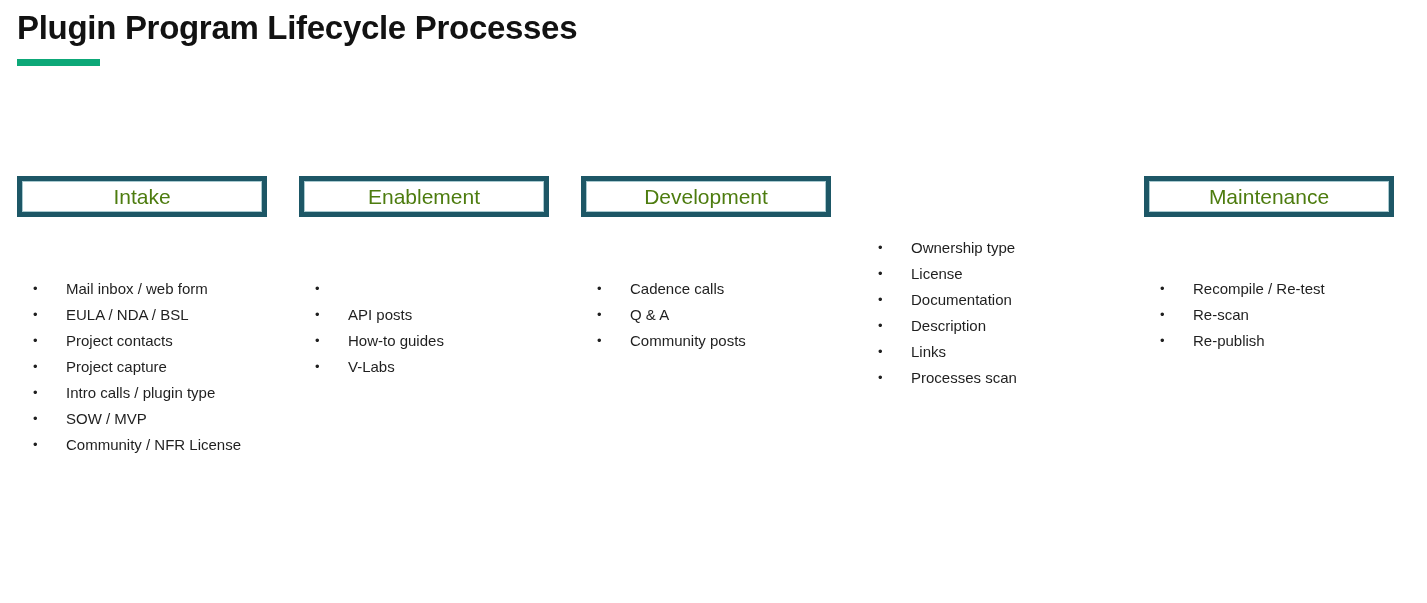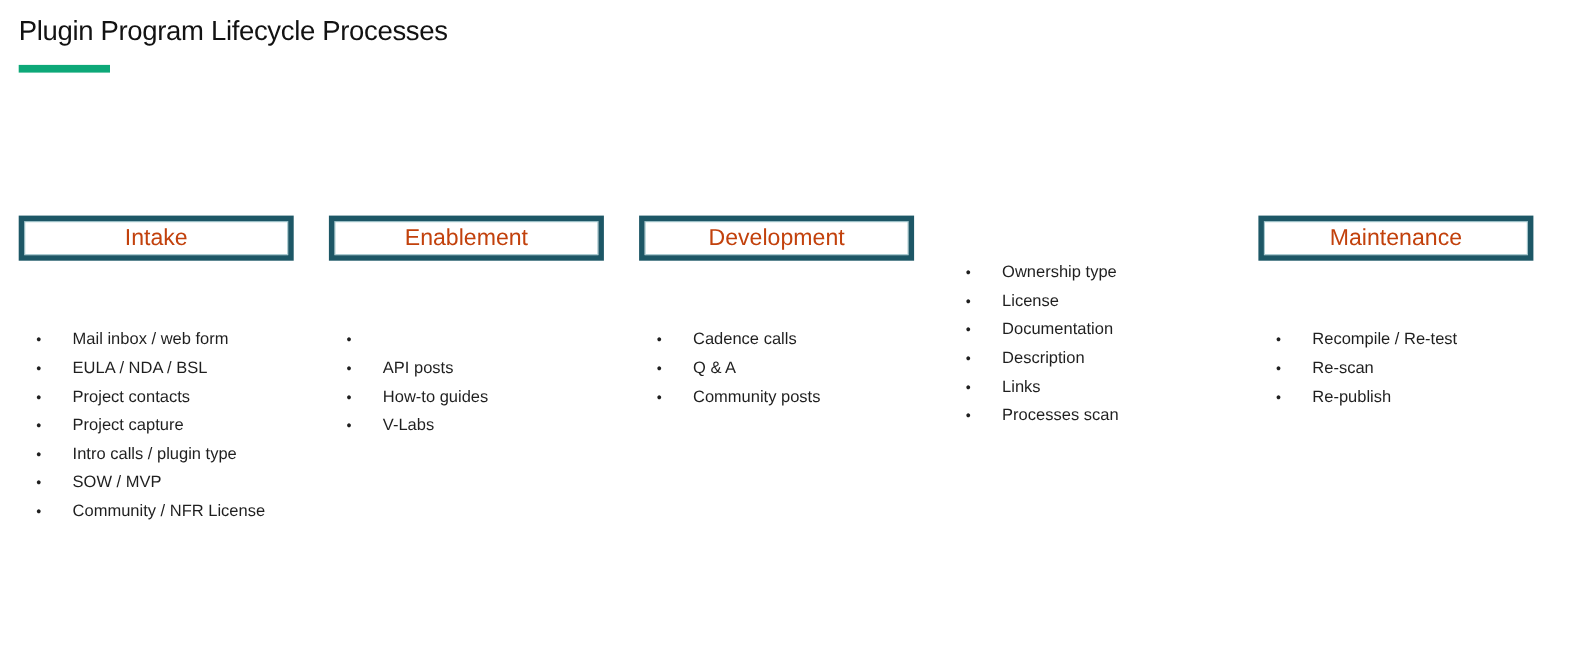--- a/index.html
+++ b/index.html
@@ -13,23 +13,23 @@
     width: 1427px;
     height: 603px;
     background: #ffffff;
     overflow: hidden;
   }
   .page-title {
     position: absolute;
     left: 17px;
     top: 6px;
     margin: 0;
-    font-size: 25px;
+    font-size: 33px;
     line-height: 44px;
-    font-weight: 400;
+    font-weight: 700;
     letter-spacing: -0.3px;
     color: #121212;
   }
   .title-underline {
     position: absolute;
     left: 17px;
     top: 59px;
     width: 83px;
     height: 7px;
     background: #0da878;
@@ -48,22 +48,21 @@
     box-sizing: border-box;
     width: 250px;
     height: 41px;
     border: 5px solid #1d5766;
     box-shadow: inset 0 0 0 1px #a9cad0;
     background: #ffffff;
     display: flex;
     align-items: center;
     justify-content: center;
     font-size: 21px;
-    color: #c2410c;
-    margin-top: 20px;
+    color: #4d7c0f;
   }
   .stage-items {
     list-style: none;
     margin: 59px 0 0 0;
     padding: 0;
     font-size: 15px;
     color: #1f1f1f;
   }
   .stage-items li {
     display: flex;

